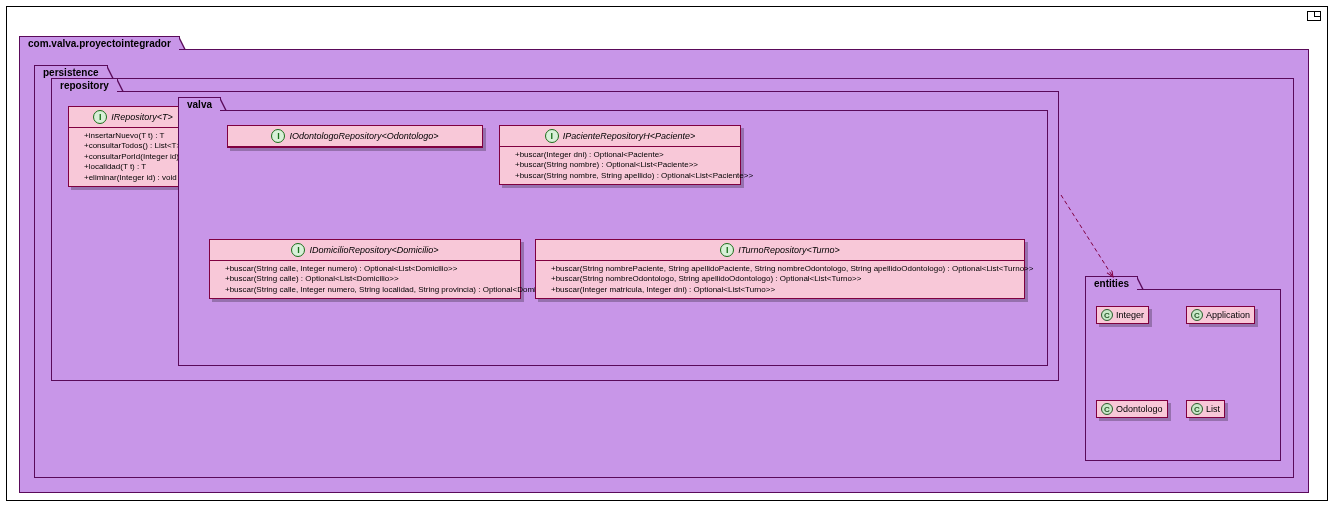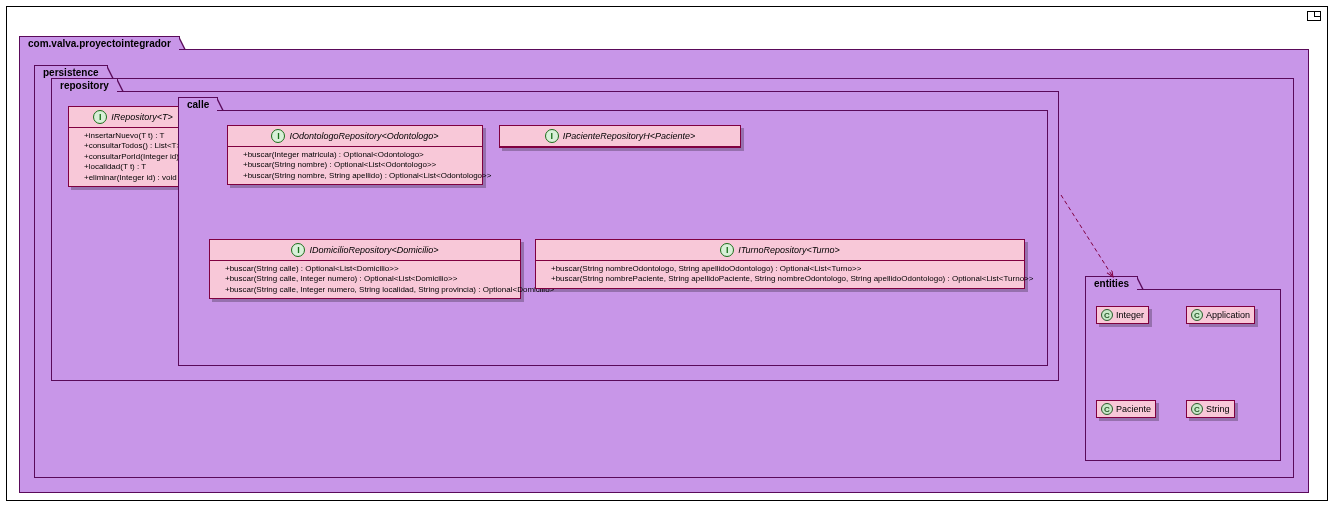--- a/index.html
+++ b/index.html
@@ -134,84 +134,85 @@
           <div class="iface-body">
             <div>+insertarNuevo(T t) : T</div>
             <div>+consultarTodos() : List&lt;T&gt;</div>
             <div>+consultarPorId(Integer id) : T</div>
             <div>+localidad(T t) : T</div>
             <div>+eliminar(Integer id) : void</div>
           </div>
         </div>
 
         <div class="package" style="left:126px; top:18px; width:870px; height:256px;">
-          <div class="package-tab">calle</div>
+          <div class="package-tab">valva</div>
 
           <div class="iface" style="left:48px; top:14px; width:256px;">
             <div class="iface-head">
               <span class="iface-icon">I</span>
               <span>IOdontologoRepository&lt;Odontologo&gt;</span>
             </div>
+          </div>
+
+          <div class="iface" style="left:320px; top:14px; width:242px;">
+            <div class="iface-head">
+              <span class="iface-icon">I</span>
+              <span>IPacienteRepositoryH&lt;Paciente&gt;</span>
+            </div>
             <div class="iface-body">
-              <div>+buscar(Integer matricula) : Optional&lt;Odontologo&gt;</div>
-              <div>+buscar(String nombre) : Optional&lt;List&lt;Odontologo&gt;&gt;</div>
-              <div>+buscar(String nombre, String apellido) : Optional&lt;List&lt;Odontologo&gt;&gt;</div>
-            </div>
-          </div>
-
-          <div class="iface" style="left:320px; top:14px; width:242px;">
-            <div class="iface-head">
-              <span class="iface-icon">I</span>
-              <span>IPacienteRepositoryH&lt;Paciente&gt;</span>
+              <div>+buscar(Integer dni) : Optional&lt;Paciente&gt;</div>
+              <div>+buscar(String nombre) : Optional&lt;List&lt;Paciente&gt;&gt;</div>
+              <div>+buscar(String nombre, String apellido) : Optional&lt;List&lt;Paciente&gt;&gt;</div>
             </div>
           </div>
 
           <div class="iface" style="left:30px; top:128px; width:312px;">
             <div class="iface-head">
               <span class="iface-icon">I</span>
               <span>IDomicilioRepository&lt;Domicilio&gt;</span>
             </div>
             <div class="iface-body">
+              <div>+buscar(String calle, Integer numero) : Optional&lt;List&lt;Domicilio&gt;&gt;</div>
               <div>+buscar(String calle) : Optional&lt;List&lt;Domicilio&gt;&gt;</div>
-              <div>+buscar(String calle, Integer numero) : Optional&lt;List&lt;Domicilio&gt;&gt;</div>
               <div>+buscar(String calle, Integer numero, String localidad, String provincia) : Optional&lt;Domicilio&gt;</div>
             </div>
           </div>
 
           <div class="iface" style="left:356px; top:128px; width:490px;">
             <div class="iface-head">
               <span class="iface-icon">I</span>
               <span>ITurnoRepository&lt;Turno&gt;</span>
             </div>
             <div class="iface-body">
+              <div>+buscar(String nombrePaciente, String apellidoPaciente, String nombreOdontologo, String apellidoOdontologo) : Optional&lt;List&lt;Turno&gt;&gt;</div>
               <div>+buscar(String nombreOdontologo, String apellidoOdontologo) : Optional&lt;List&lt;Turno&gt;&gt;</div>
-              <div>+buscar(String nombrePaciente, String apellidoPaciente, String nombreOdontologo, String apellidoOdontologo) : Optional&lt;List&lt;Turno&gt;&gt;</div>
+              <div>+buscar(Integer matricula, Integer dni) : Optional&lt;List&lt;Turno&gt;&gt;</div>
             </div>
           </div>
         </div>
       </div>
 
       <div class="package" style="left:1050px; top:210px; width:196px; height:172px;">
         <div class="package-tab">entities</div>
 
         <div class="class-box" style="left:10px; top:16px;">
           <span class="class-icon">C</span>
           <span>Integer</span>
         </div>
         <div class="class-box" style="left:100px; top:16px;">
           <span class="class-icon">C</span>
           <span>Application</span>
         </div>
         <div class="class-box" style="left:10px; top:110px;">
           <span class="class-icon">C</span>
-          <span>Paciente</span>
+          <span>Odontologo</span>
         </div>
         <div class="class-box" style="left:100px; top:110px;">
           <span class="class-icon">C</span>
-          <span>String</span>
+          <span>List</span>
         </div>
       </div>
 
       <svg class="dep" style="left:1020px; top:110px; width:80px; height:100px;">
         <defs>
           <marker id="arr" markerWidth="8" markerHeight="8" refX="7" refY="3" orient="auto">
             <path d="M0,0 L7,3 L0,6" fill="none" stroke="#800040" stroke-width="1"></path>
           </marker>
         </defs>
         <line x1="6" y1="6" x2="58" y2="88" stroke="#800040" stroke-width="1" stroke-dasharray="4,3" marker-end="url(#arr)"></line>

